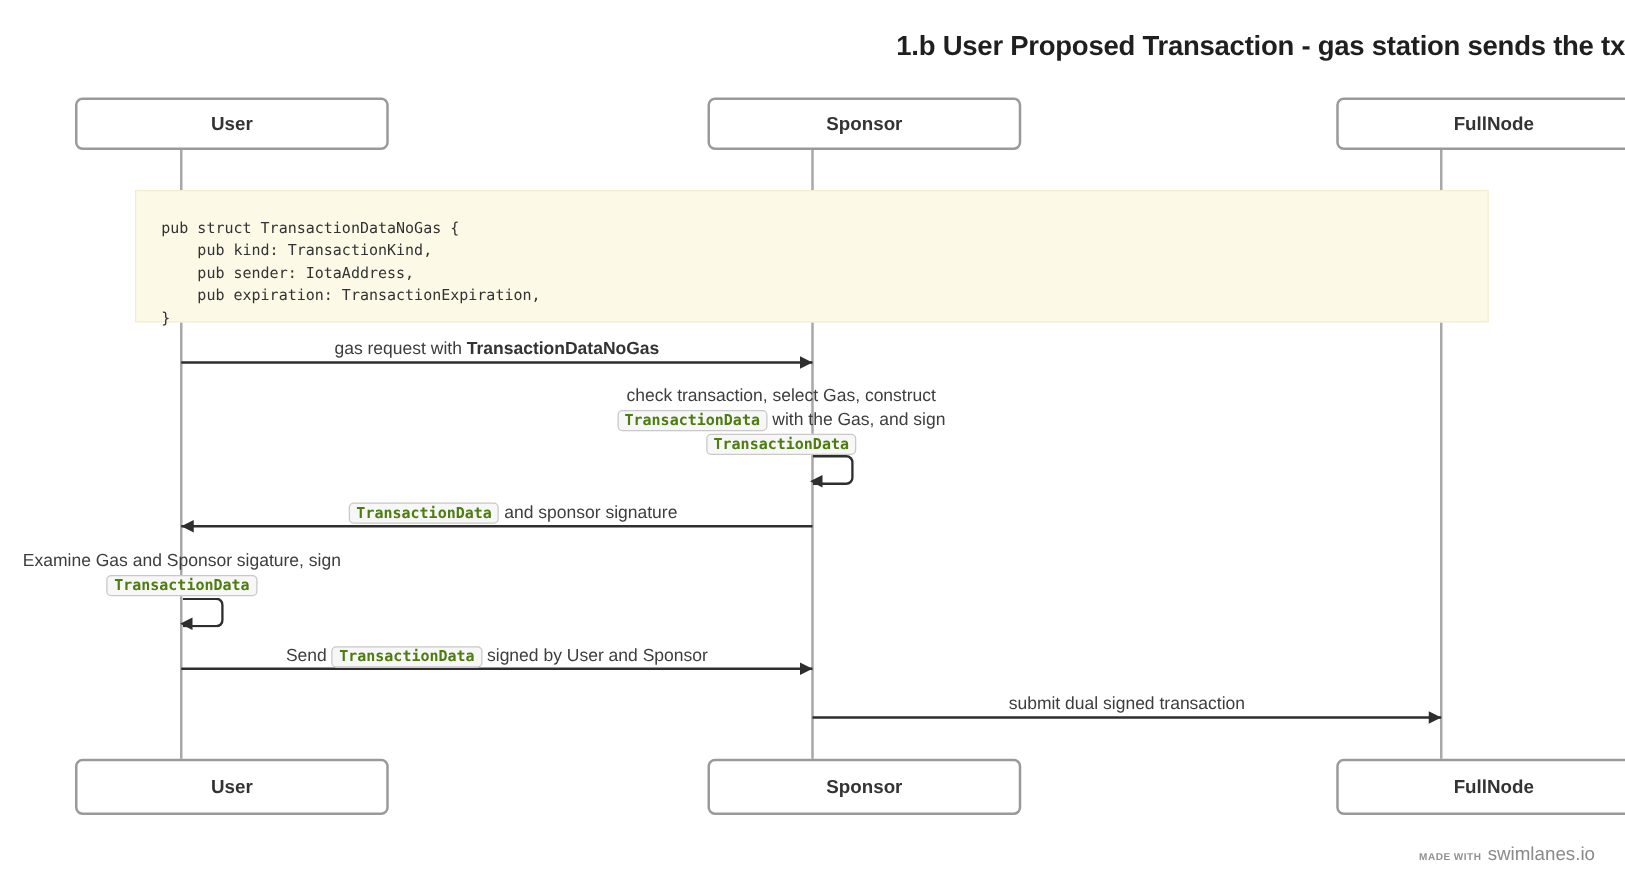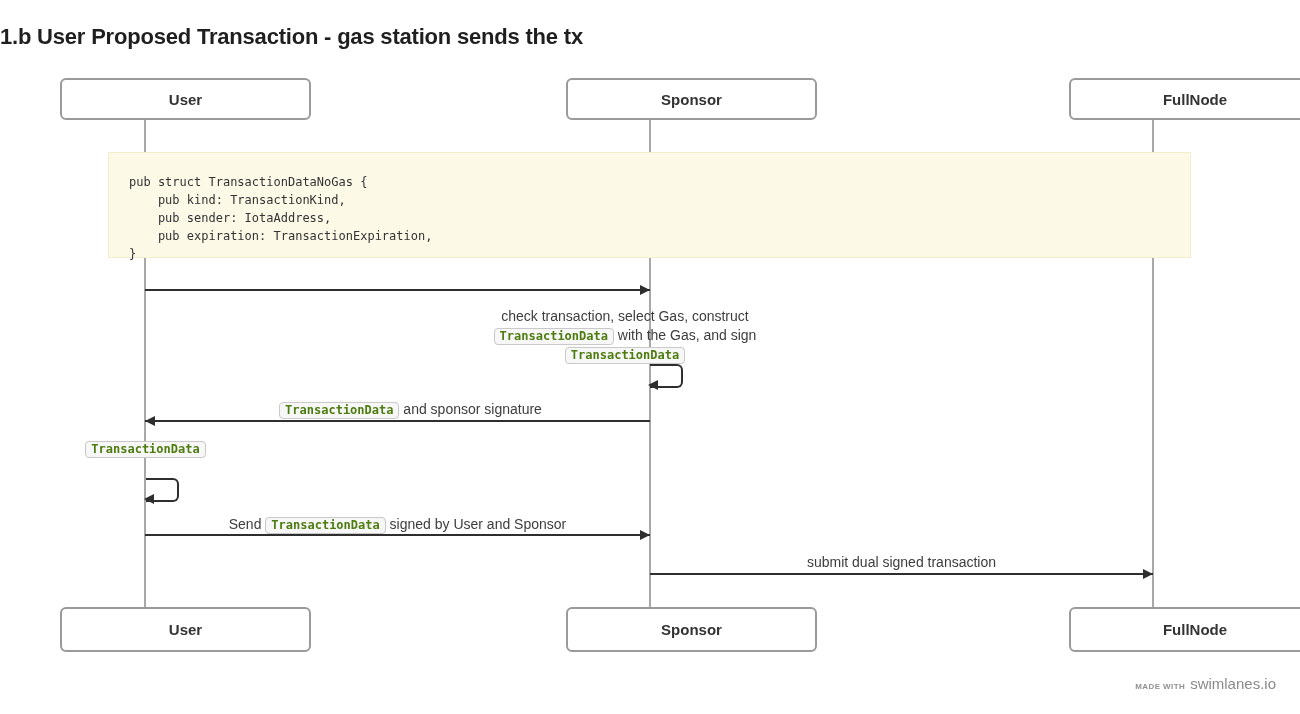--- a/index.html
+++ b/index.html
@@ -7,21 +7,21 @@
     position: relative;
     width: 1300px;
     height: 714px;
     background: #ffffff;
     font-family: "Liberation Sans", sans-serif;
     overflow: hidden;
   }
   .title {
     position: absolute;
     top: 24px; left: 0; width: 1300px;
-    text-align: left;
+    text-align: right;
     font-size: 22px;
     font-weight: 700;
     color: #1f1f1f;
     letter-spacing: -0.2px;
   }
   .actor-box {
     position: absolute;
     height: 42px;
     background: #ffffff;
     border: 2px solid #9a9a9a;
@@ -157,39 +157,43 @@
   </div>
 
   <div class="code-note">
     <pre>pub struct TransactionDataNoGas {
     pub kind: TransactionKind,
     pub sender: IotaAddress,
     pub expiration: TransactionExpiration,
 }</pre>
   </div>
 
+  <div class="msg-label" style="left:145px; top:269px; width:505px;">
+      <div class="rich-line"><span class="seg-text">gas request with </span><span class="seg-bold">TransactionDataNoGas</span></div>
+    </div>
   <div class="arrow-line" style="left:145px; top:289px; width:505px;"></div>
   <div class="arrowhead-right" style="left:640px; top:285px;"></div>
 
   <div class="msg-label" style="left:425px; top:307px; width:400px;">
       <div class="rich-line"><span class="seg-text">check transaction, select Gas, construct</span></div>
       <div class="rich-line"><span class="seg-code">TransactionData</span><span class="seg-text"> with the Gas, and sign</span></div>
       <div class="rich-line"><span class="seg-code">TransactionData</span></div>
     </div>
   <div class="self-loop" style="left:650px; top:364px;">
     <div class="arrowhead-left"></div>
   </div>
 
   <div class="msg-label" style="left:145px; top:400px; width:531px;">
       <div class="rich-line"><span class="seg-code">TransactionData</span><span class="seg-text"> and sponsor signature</span></div>
     </div>
   <div class="arrow-line" style="left:145px; top:420px; width:505px;"></div>
   <div class="arrowhead-left" style="left:145px; top:416px;"></div>
 
   <div class="msg-label" style="left:0px; top:439px; width:291px;">
+      <div class="rich-line"><span class="seg-text">Examine Gas and Sponsor sigature, sign</span></div>
       <div class="rich-line"><span class="seg-code">TransactionData</span></div>
     </div>
   <div class="self-loop" style="left:146px; top:478px;">
     <div class="arrowhead-left"></div>
   </div>
 
   <div class="msg-label" style="left:145px; top:515px; width:505px;">
       <div class="rich-line"><span class="seg-text">Send </span><span class="seg-code">TransactionData</span><span class="seg-text"> signed by User and Sponsor</span></div>
     </div>
   <div class="arrow-line" style="left:145px; top:534px; width:505px;"></div>

